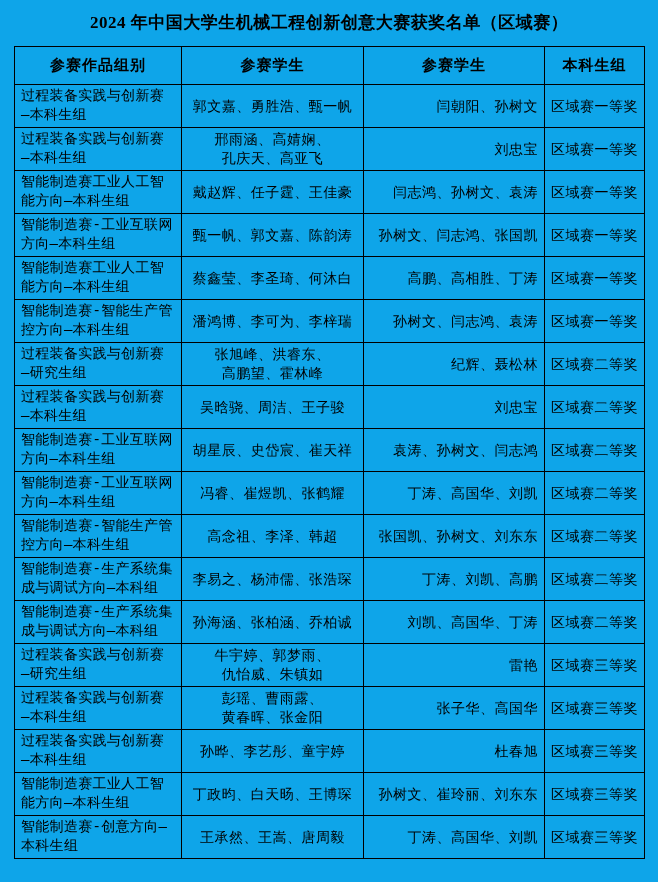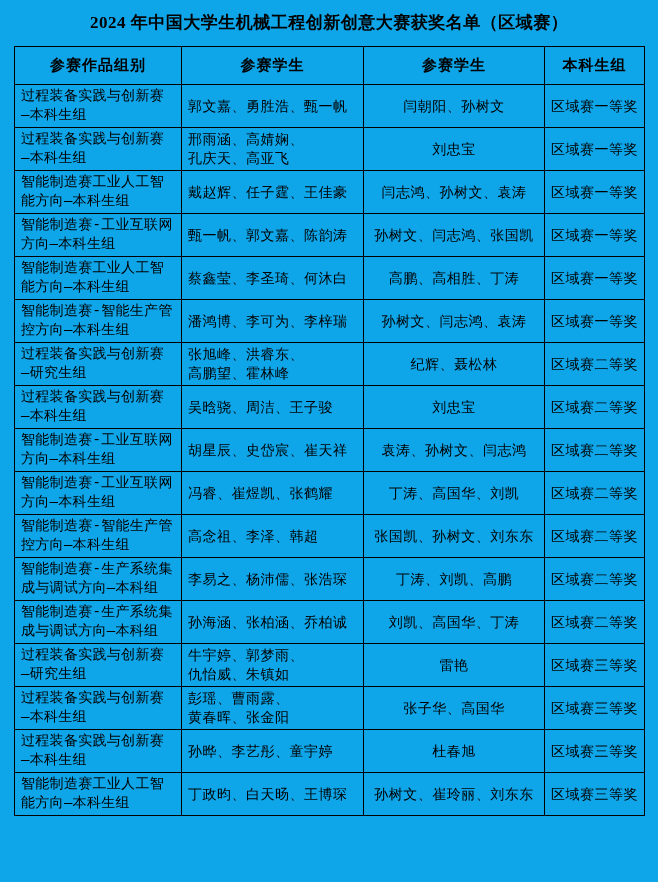--- a/index.html
+++ b/index.html
@@ -40,22 +40,22 @@
   }
   table.awards th {
     font-weight: bold;
     text-align: center;
     font-size: 15px;
     height: 38px;
     letter-spacing: 1px;
   }
   table.awards td { height: 43px; padding: 2px 6px; }
   td.col-group    { white-space: pre-line; text-align: left; padding-left: 8px; letter-spacing: 0.3px; font-family: Liberation Mono, monospace; }
-  td.col-students { white-space: pre-line; text-align: left; padding-left: 10px; letter-spacing: 0.5px; }
-  td.col-teachers { text-align: center; padding-left: 10px; letter-spacing: 0.5px; }
+  td.col-students { white-space: pre-line; text-align: center; padding-left: 10px; letter-spacing: 0.5px; }
+  td.col-teachers { text-align: right; padding-left: 10px; letter-spacing: 0.5px; }
   td.col-award    { text-align: center; letter-spacing: 0.5px; white-space: nowrap; padding: 2px 2px; }
 </style>
 </head>
 <body>
 
 <div class="page">
   <div class="doc-title">2024 年中国大学生机械工程创新创意大赛获奖名单（区域赛）</div>
 
   <table class="awards">
     <colgroup>
@@ -189,15 +189,22 @@
           <td class="col-teachers">杜春旭</td>
           <td class="col-award">区域赛三等奖</td>
         </tr>
         <tr>
           <td class="col-group">智能制造赛工业人工智
 能方向—本科生组</td>
           <td class="col-students">丁政昀、白天旸、王博琛</td>
           <td class="col-teachers">孙树文、崔玲丽、刘东东</td>
           <td class="col-award">区域赛三等奖</td>
         </tr>
+        <tr>
+          <td class="col-group">智能制造赛-创意方向—
+本科生组</td>
+          <td class="col-students">王承然、王嵩、唐周毅</td>
+          <td class="col-teachers">丁涛、高国华、刘凯</td>
+          <td class="col-award">区域赛三等奖</td>
+        </tr>
       </tbody>
   </table>
 </div>
 
 </body></html>

